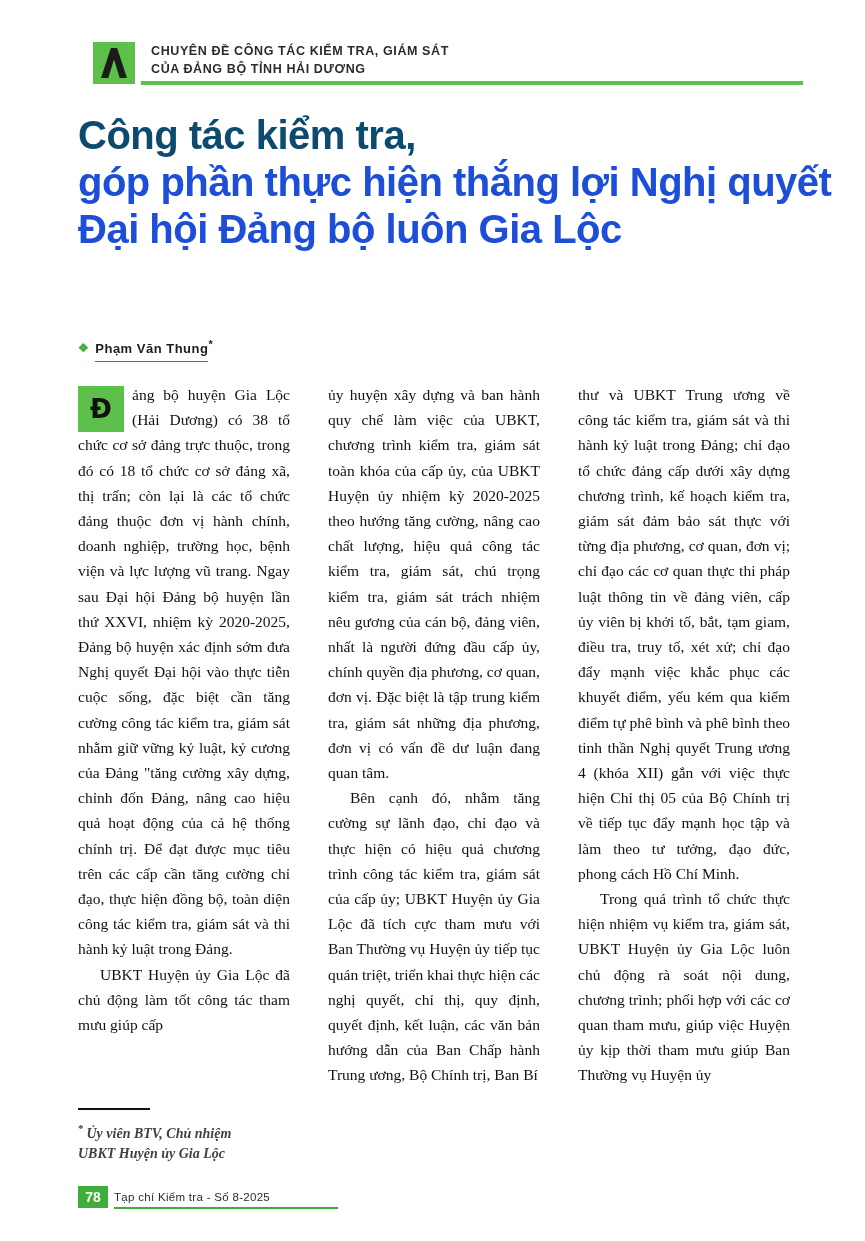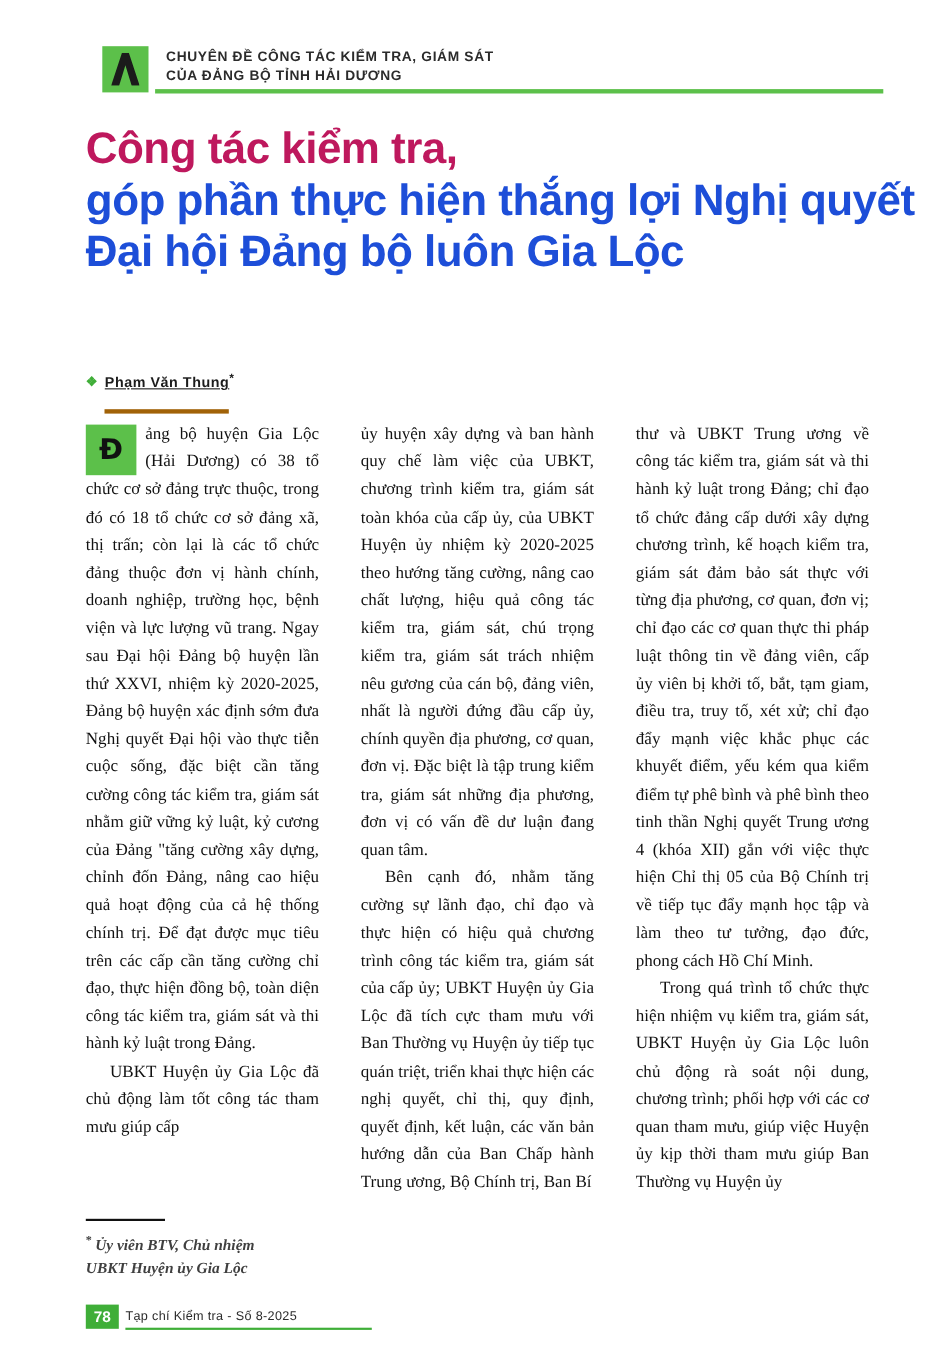--- a/index.html
+++ b/index.html
@@ -71,21 +71,21 @@
     width: 720px;
   }
   .title-line {
     font-family: "Liberation Sans", sans-serif;
     font-weight: bold;
     font-size: 40px;
     line-height: 47px;
     letter-spacing: -0.5px;
     white-space: nowrap;
   }
-  .title-line.dark { color: #be185d; }
+  .title-line.dark { color: #0c4a6e; }
   .title-line.green { color: #1d4ed8; }
 
   
   .author {
     position: absolute;
     left: 78px;
     top: 338px;
     font-family: "Liberation Sans", sans-serif;
     font-weight: bold;
     font-size: 13px;
@@ -93,23 +93,22 @@
     letter-spacing: 0.5px;
   }
   .author .diamond {
     display: inline-block;
     color: #3fae38;
     font-size: 12px;
     margin-right: 6px;
     transform: translateY(-1px);
   }
   .author .name {
-    border-bottom: 4px solid #a16207;
-    padding-bottom: 17px;
-    text-decoration: underline;
+    border-bottom: 1px solid #a16207;
+    padding-bottom: 5px;
   }
   .author .star {
     font-size: 11px;
     vertical-align: super;
   }
 
   
   .columns {
     position: absolute;
     left: 78px;

